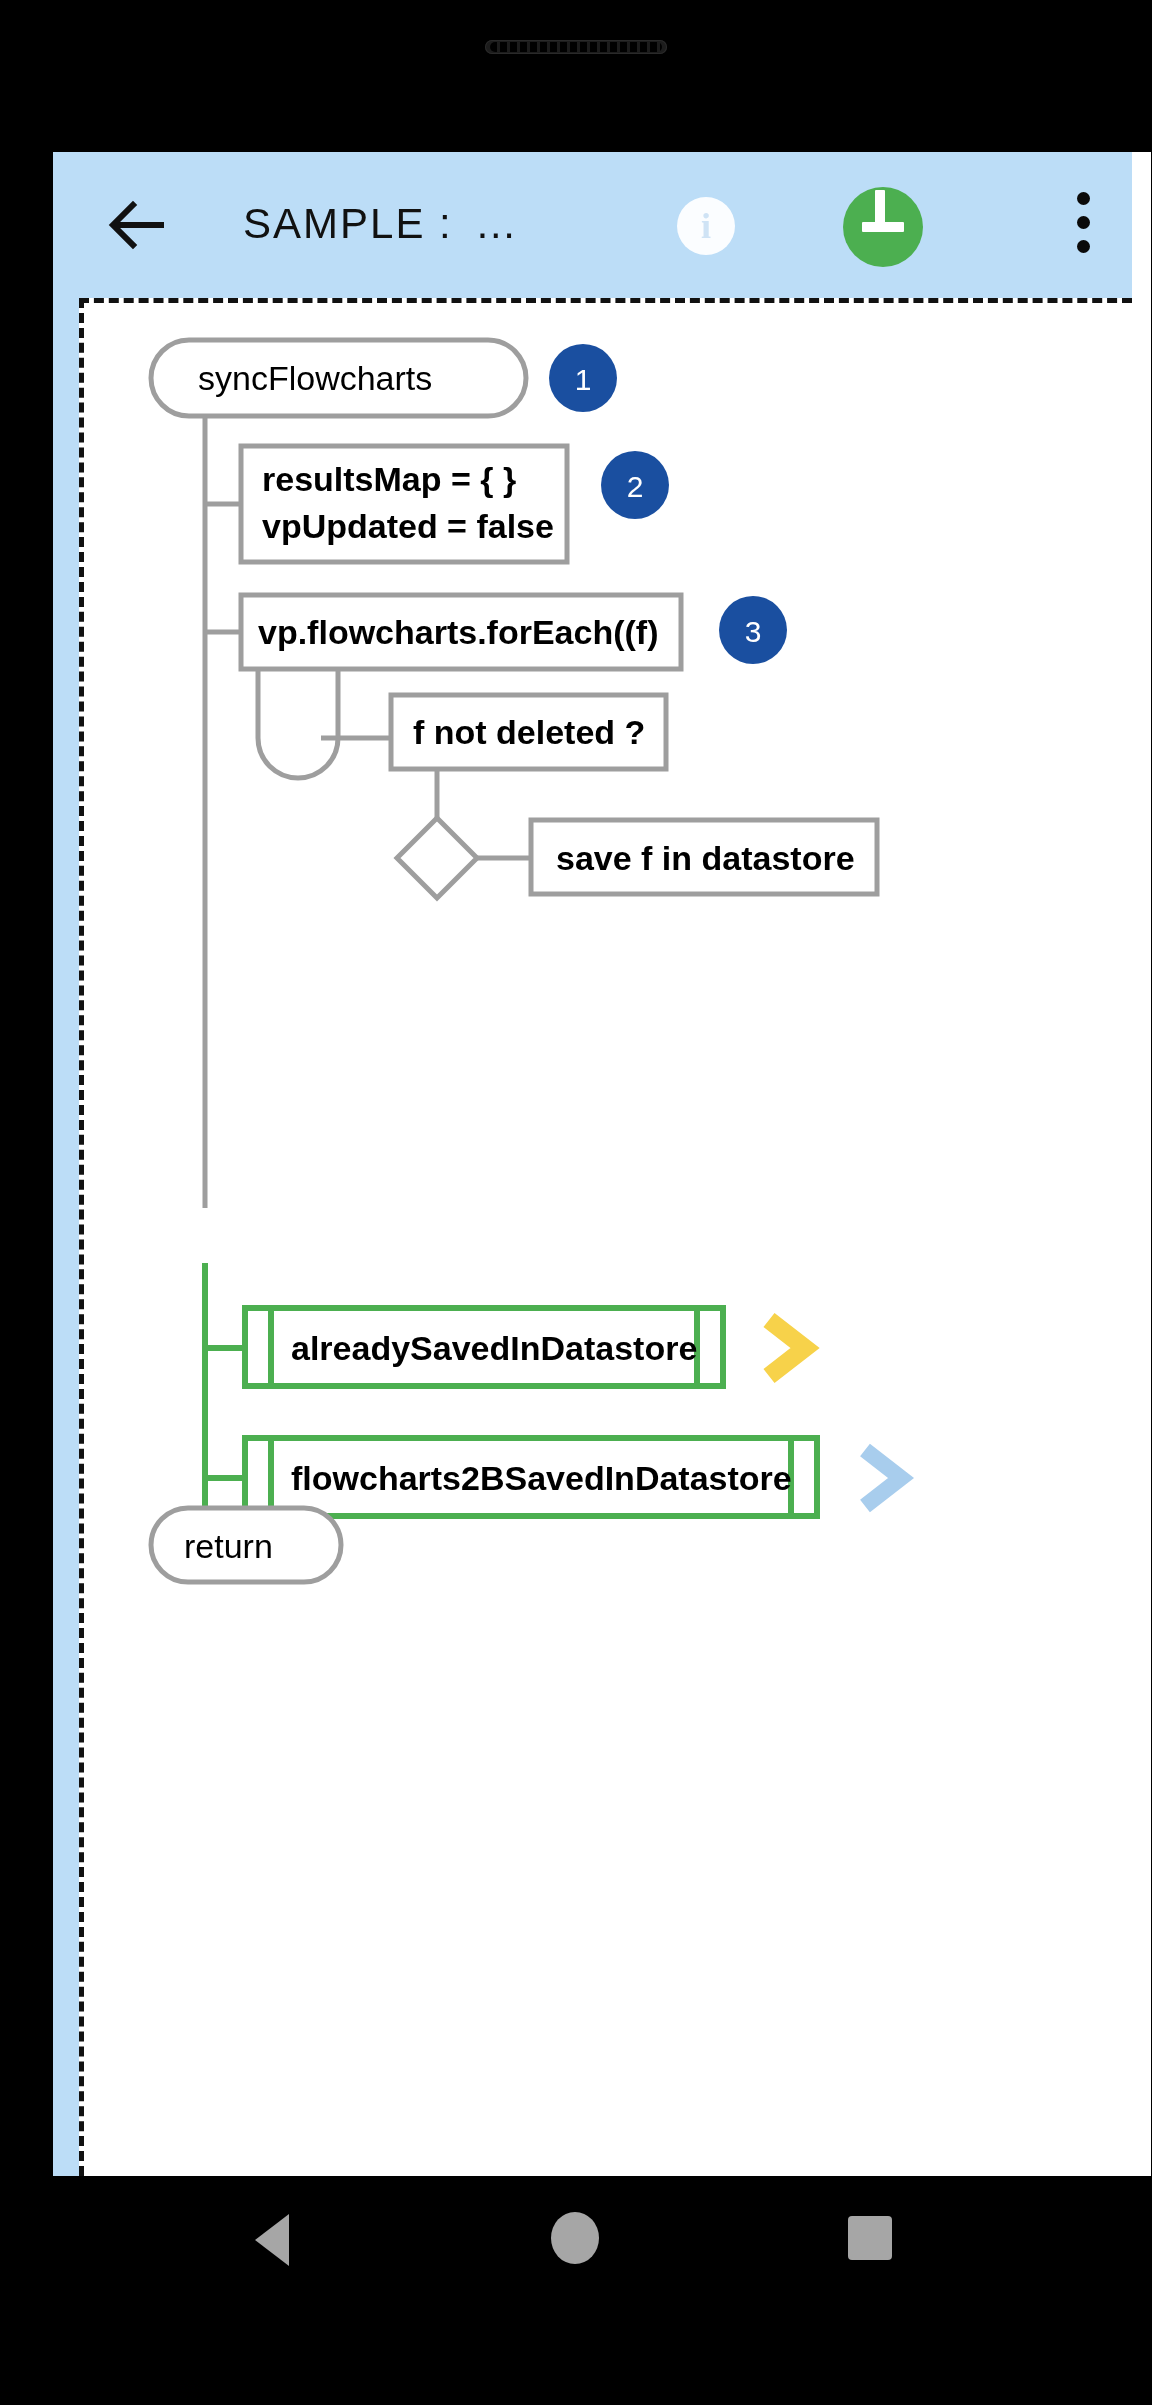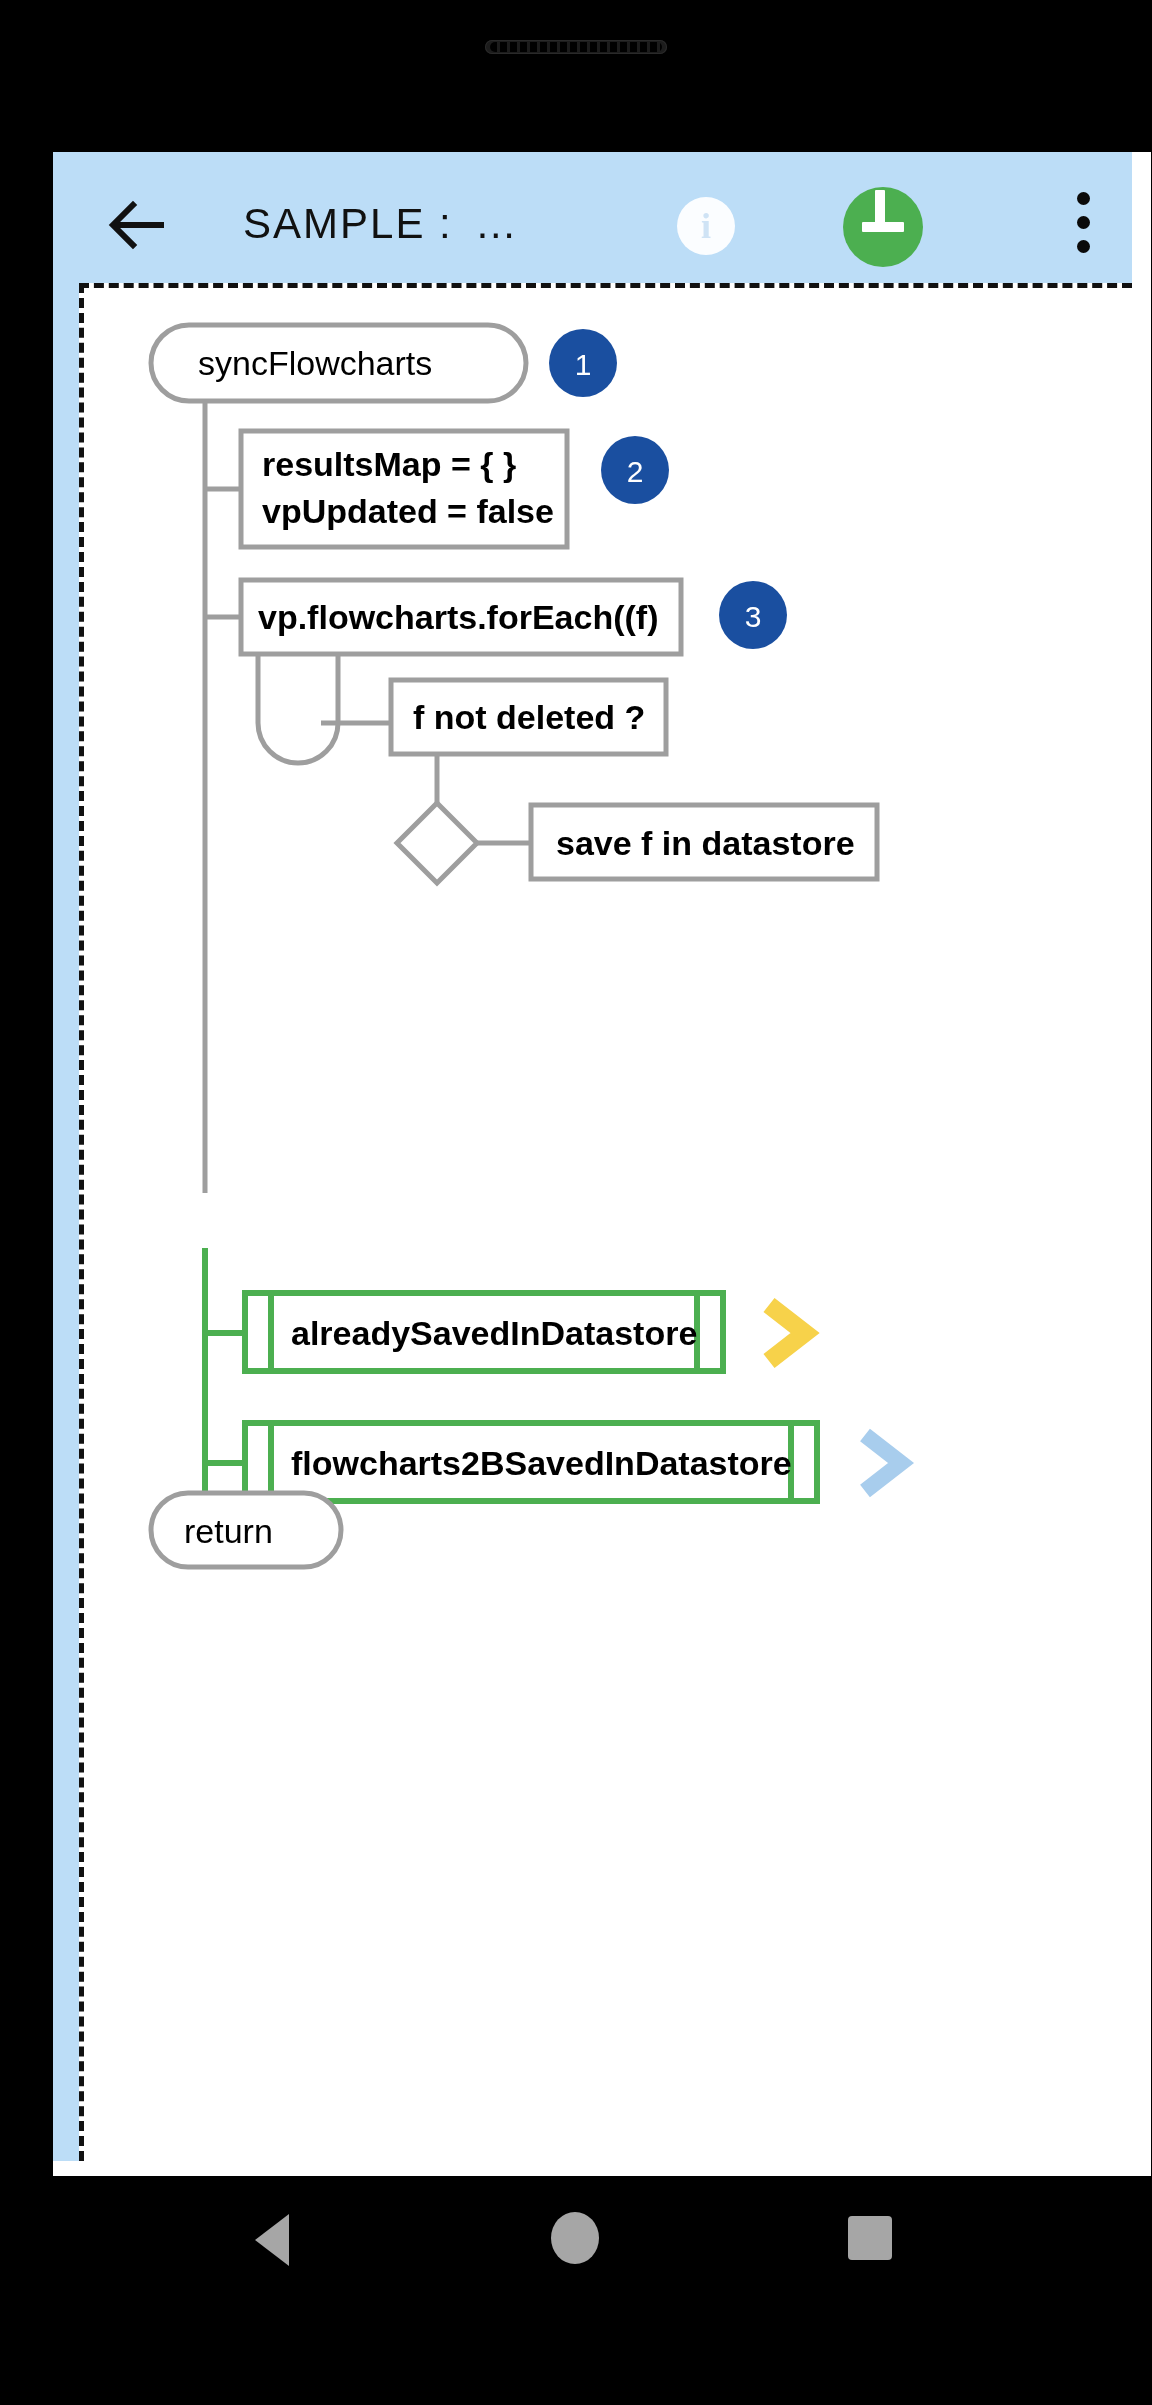--- a/index.html
+++ b/index.html
@@ -52,21 +52,21 @@
     background:#4caf50;cursor:pointer;
   }
   #add-btn .h{position:absolute;left:19px;top:35px;width:42px;height:10px;background:#fff;border-radius:1px;}
   #add-btn .v{position:absolute;left:16px;top:19px;width:42px;height:10px;background:#fff;border-radius:1px;transform:rotate(90deg);}
   #overflow-btn{
     position:absolute;left:1010px;top:40px;width:40px;height:72px;cursor:pointer;
   }
   #overflow-btn i{display:block;width:13px;height:13px;border-radius:50%;background:#0a0a0a;margin:0 auto 11px;}
   
   #canvas{
-    position:absolute;left:0;top:131px;width:1079px;height:1878px;background:#fff;
+    position:absolute;left:0;top:146px;width:1079px;height:1878px;background:#fff;
   }
   #left-strip{
     position:absolute;left:0;top:0;width:26px;height:1878px;background:#bcddf7;
   }
   #dashed-frame{
     position:absolute;left:26px;top:0;right:0;bottom:0;
     border-left:5px dashed #111;border-top:5px dashed #111;
   }
   
   #flow{position:absolute;left:0;top:0;}

